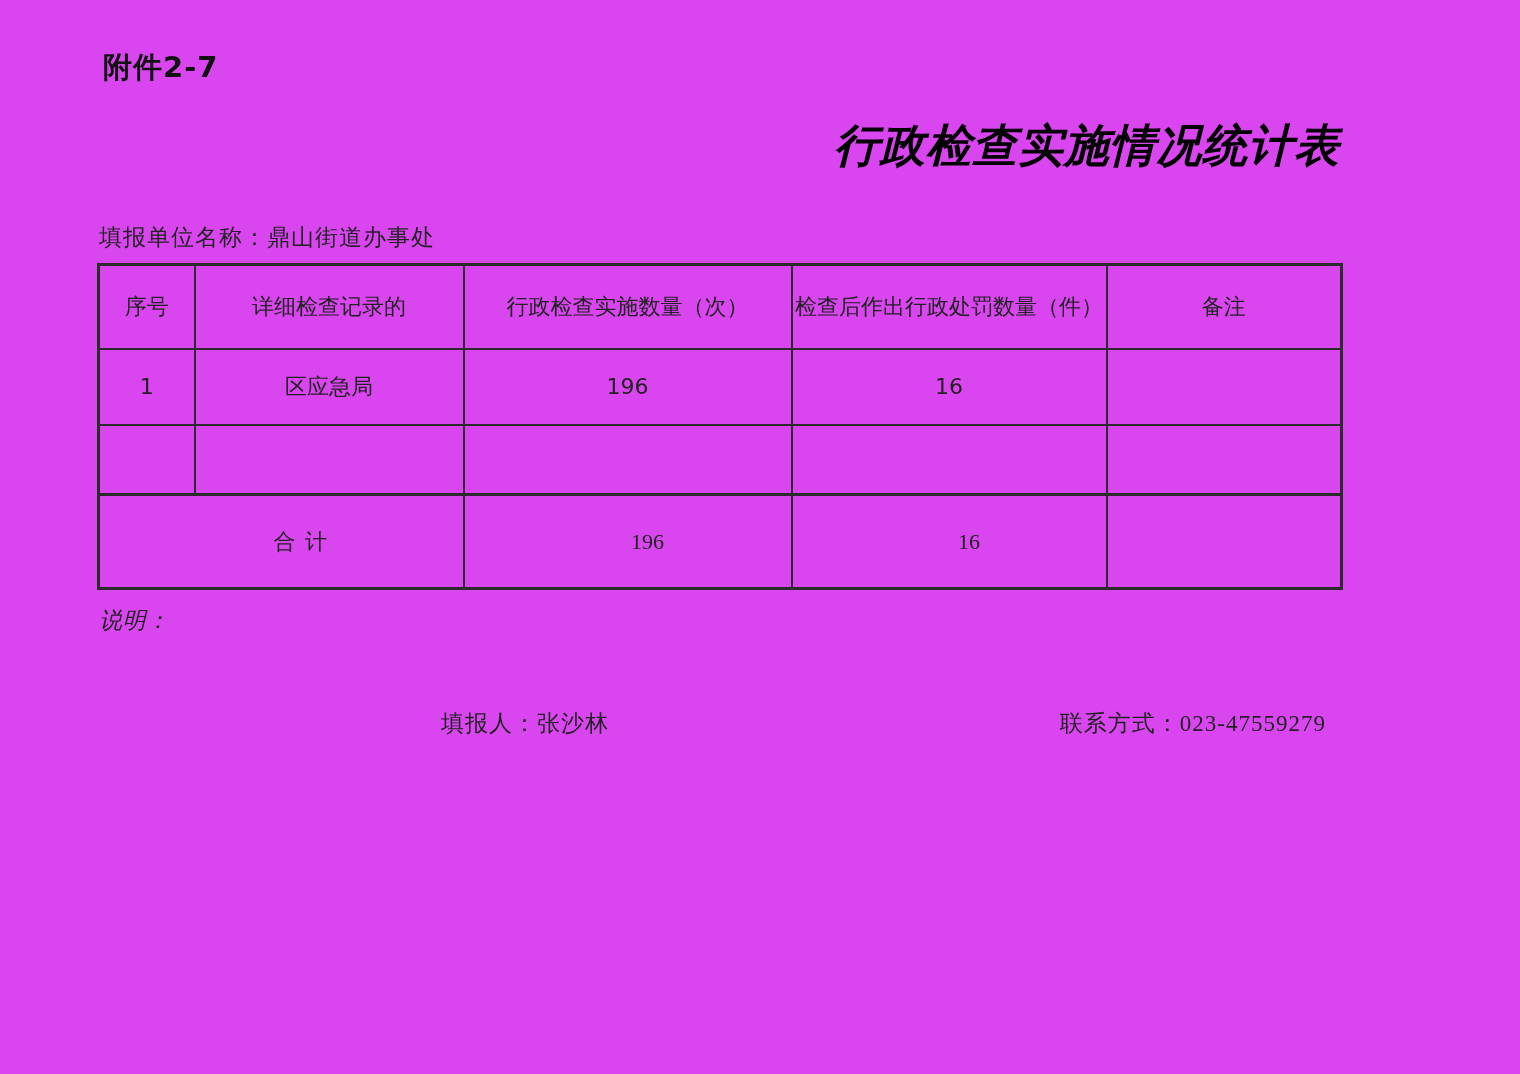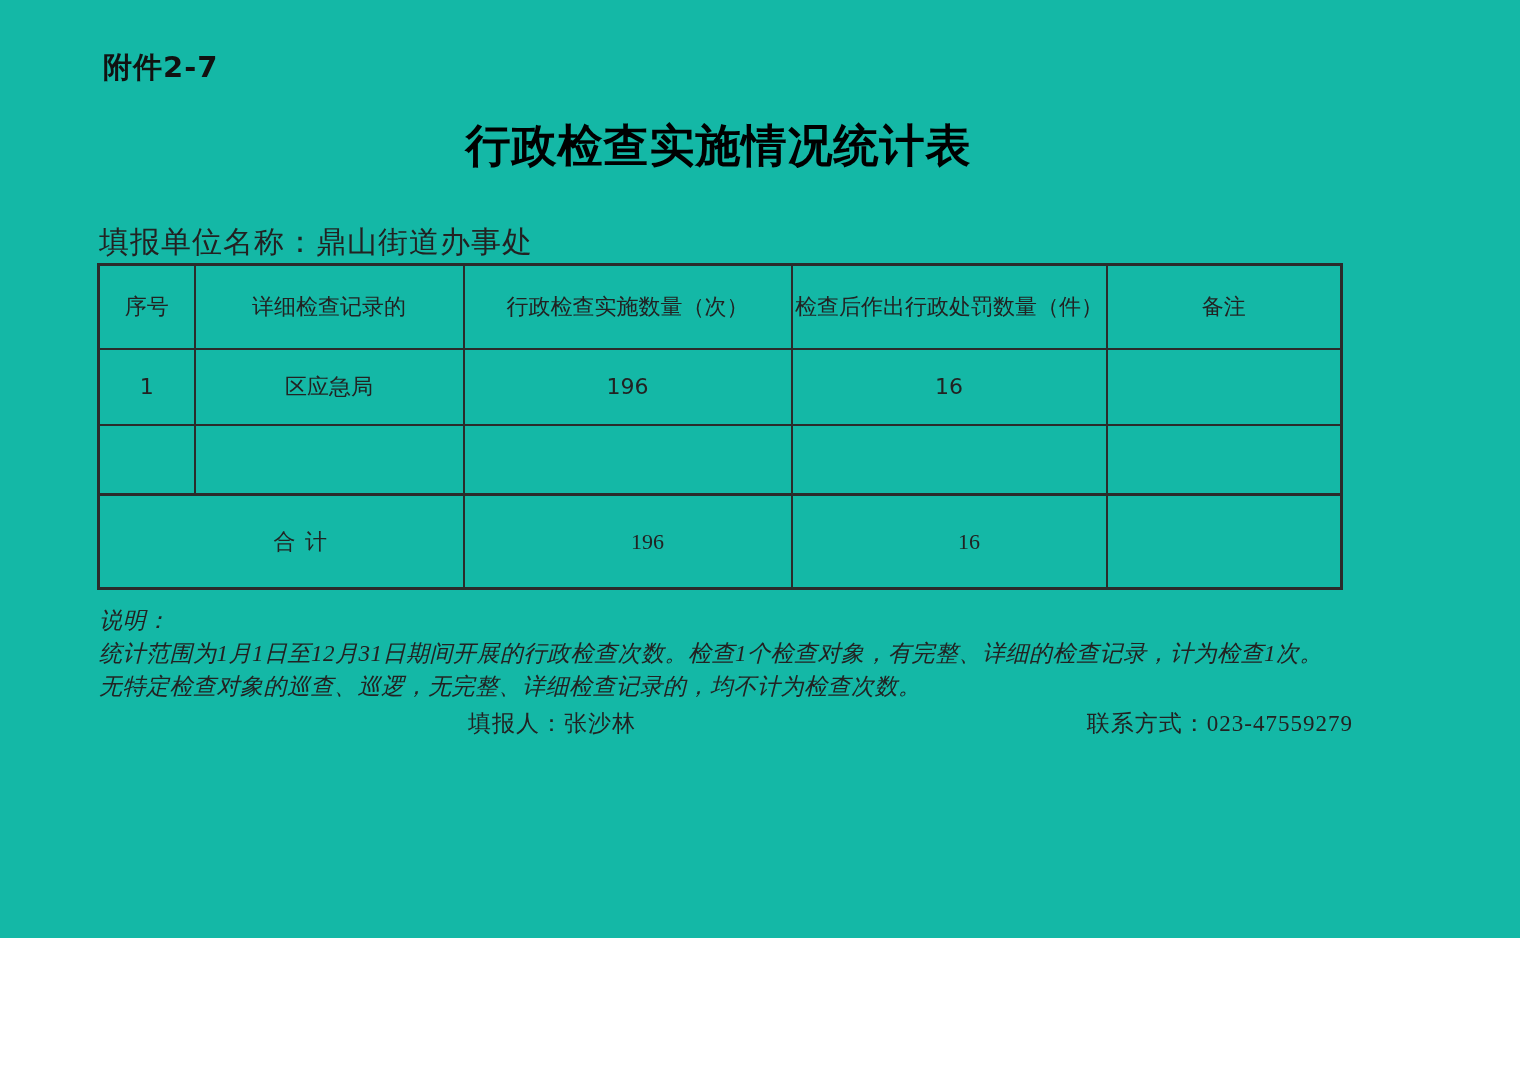--- a/index.html
+++ b/index.html
@@ -8,51 +8,52 @@
     background: #ffffff;
     width: 1520px;
     height: 1074px;
     position: relative;
     font-family: "Liberation Serif", "DejaVu Serif", serif;
     color: #1a1a1a;
   }
   .page {
     position: relative;
     width: 1520px;
-    height: 938px;
-    background: #14b8a6;
+    height: 1074px;
+    background: #d946ef;
     overflow: hidden;
   }
   .attachment-label {
     position: absolute;
     left: 103px;
     top: 48px;
     font-family: "DejaVu Sans", "Liberation Sans", sans-serif;
     font-size: 29px;
     font-weight: 700;
     color: #111;
     letter-spacing: 1px;
   }
   .doc-title {
     position: absolute;
     left: 97px;
     top: 116px;
     width: 1243px;
-    text-align: center;
+    text-align: right;
     font-family: "Liberation Serif", "DejaVu Serif", serif;
     font-size: 45px;
     font-weight: 700;
     color: #000;
     letter-spacing: 1px;
+    font-style: italic;
   }
   .reporting-unit {
     position: absolute;
     left: 99px;
     top: 222px;
-    font-size: 30px;
+    font-size: 23px;
     color: #222;
     letter-spacing: 1px;
   }
   table.stat-table {
     position: absolute;
     left: 97px;
     top: 263px;
     width: 1243px;
     border-collapse: collapse;
     table-layout: fixed;
@@ -101,21 +102,21 @@
     width: 1243px;
     font-size: 23px;
     line-height: 33px;
     color: #222;
     letter-spacing: 0.5px;
     font-style: italic;
   }
   .notes .notes-label { display: block; }
   .doc-footer {
     position: absolute;
-    left: 110px;
+    left: 83px;
     top: 708px;
     width: 1243px;
     display: flex;
     align-items: baseline;
     font-size: 23px;
     color: #222;
     letter-spacing: 1px;
     justify-content: flex-end;
   }
   .preparer { margin-left: 358px; }
@@ -168,21 +169,20 @@
         <td colspan="2" class="total-label">合 计</td>
         <td class="num-serif">196</td>
         <td class="num-serif">16</td>
         <td></td>
       </tr>
     </tbody>
   </table>
 
   <div class="notes">
     <span class="notes-label">说明：</span>
-    <span class="notes-body">统计范围为1月1日至12月31日期间开展的行政检查次数。检查1个检查对象，有完整、详细的检查记录，计为检查1次。无特定检查对象的巡查、巡逻，无完整、详细检查记录的，均不计为检查次数。</span>
   </div>
 
   <div class="doc-footer">
     <span class="preparer">
       <span>填报人：</span><span>张沙林</span>
     </span>
     <span class="contact">
       <span>联系方式：</span><span>023-47559279</span>
     </span>
   </div>

